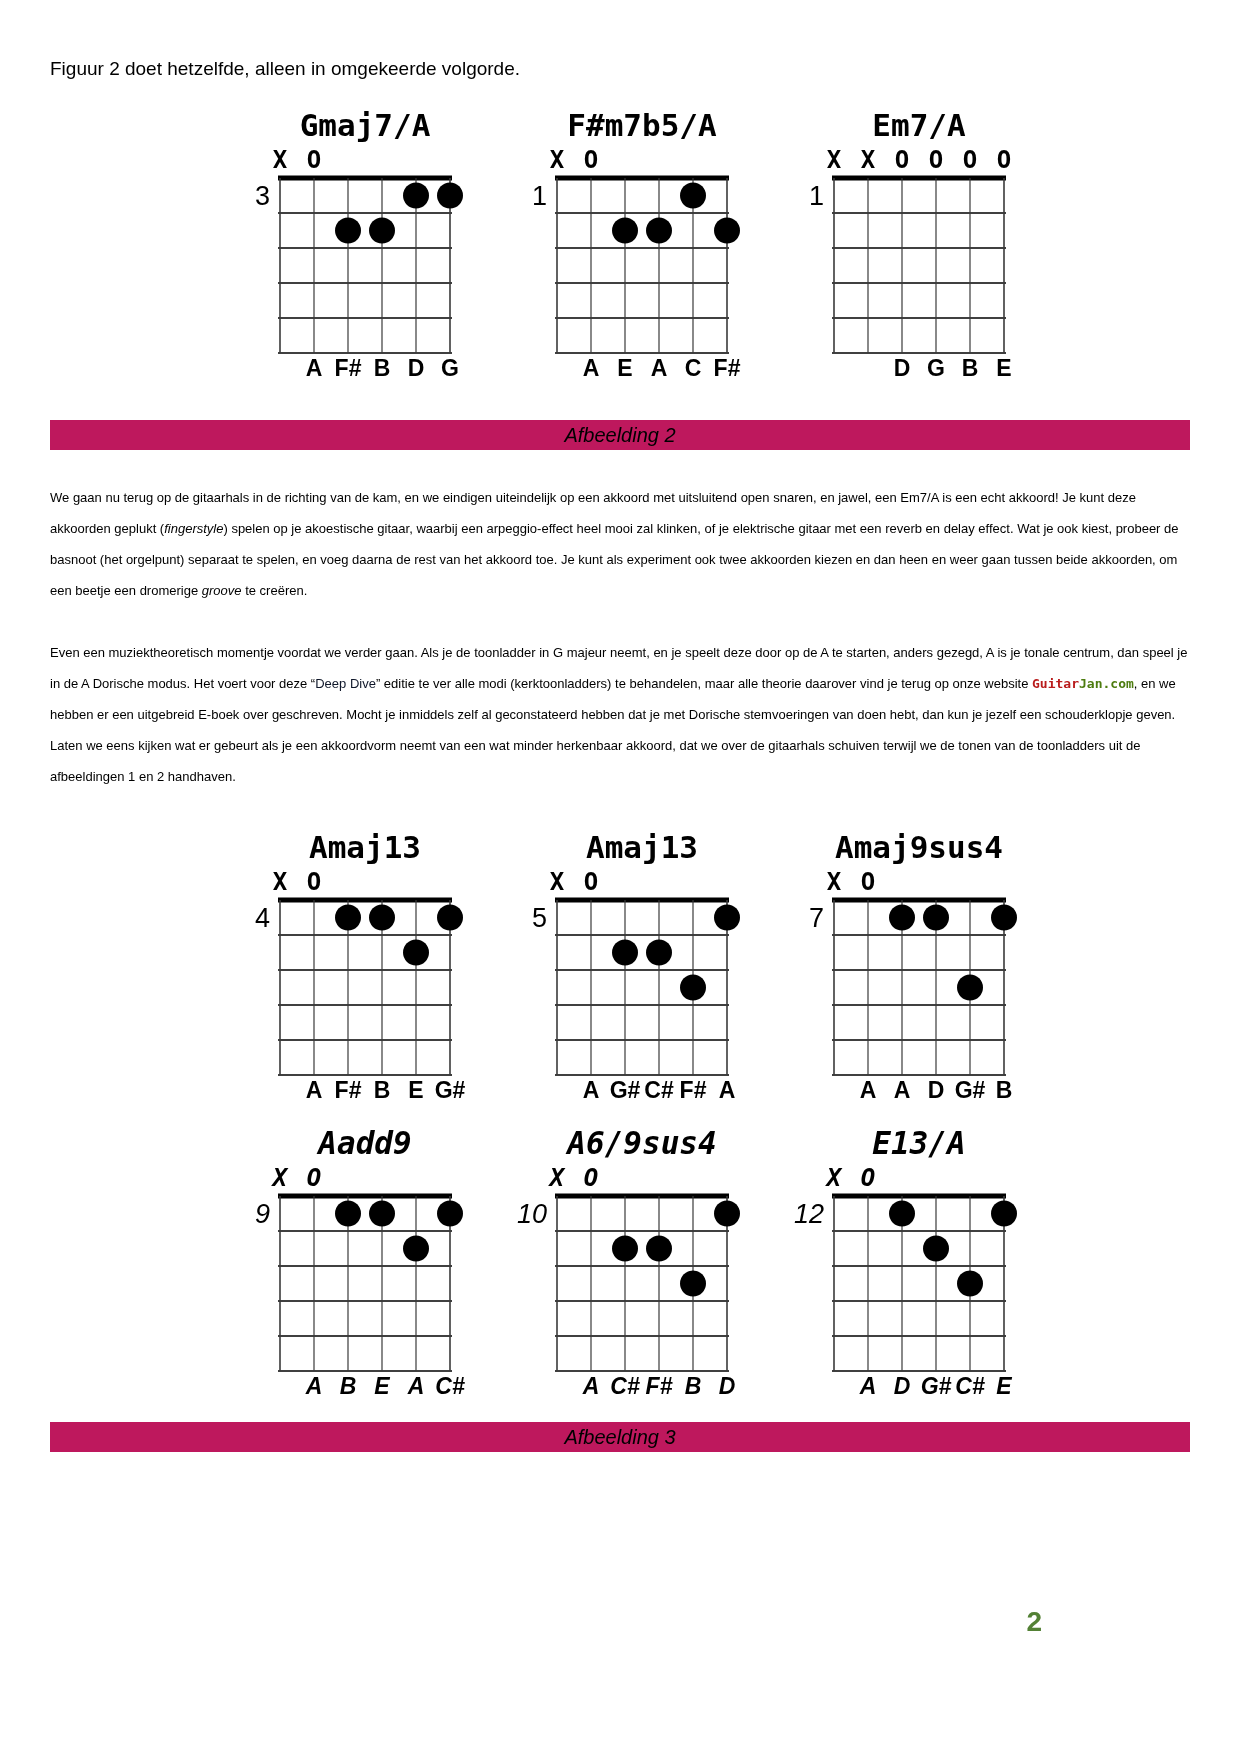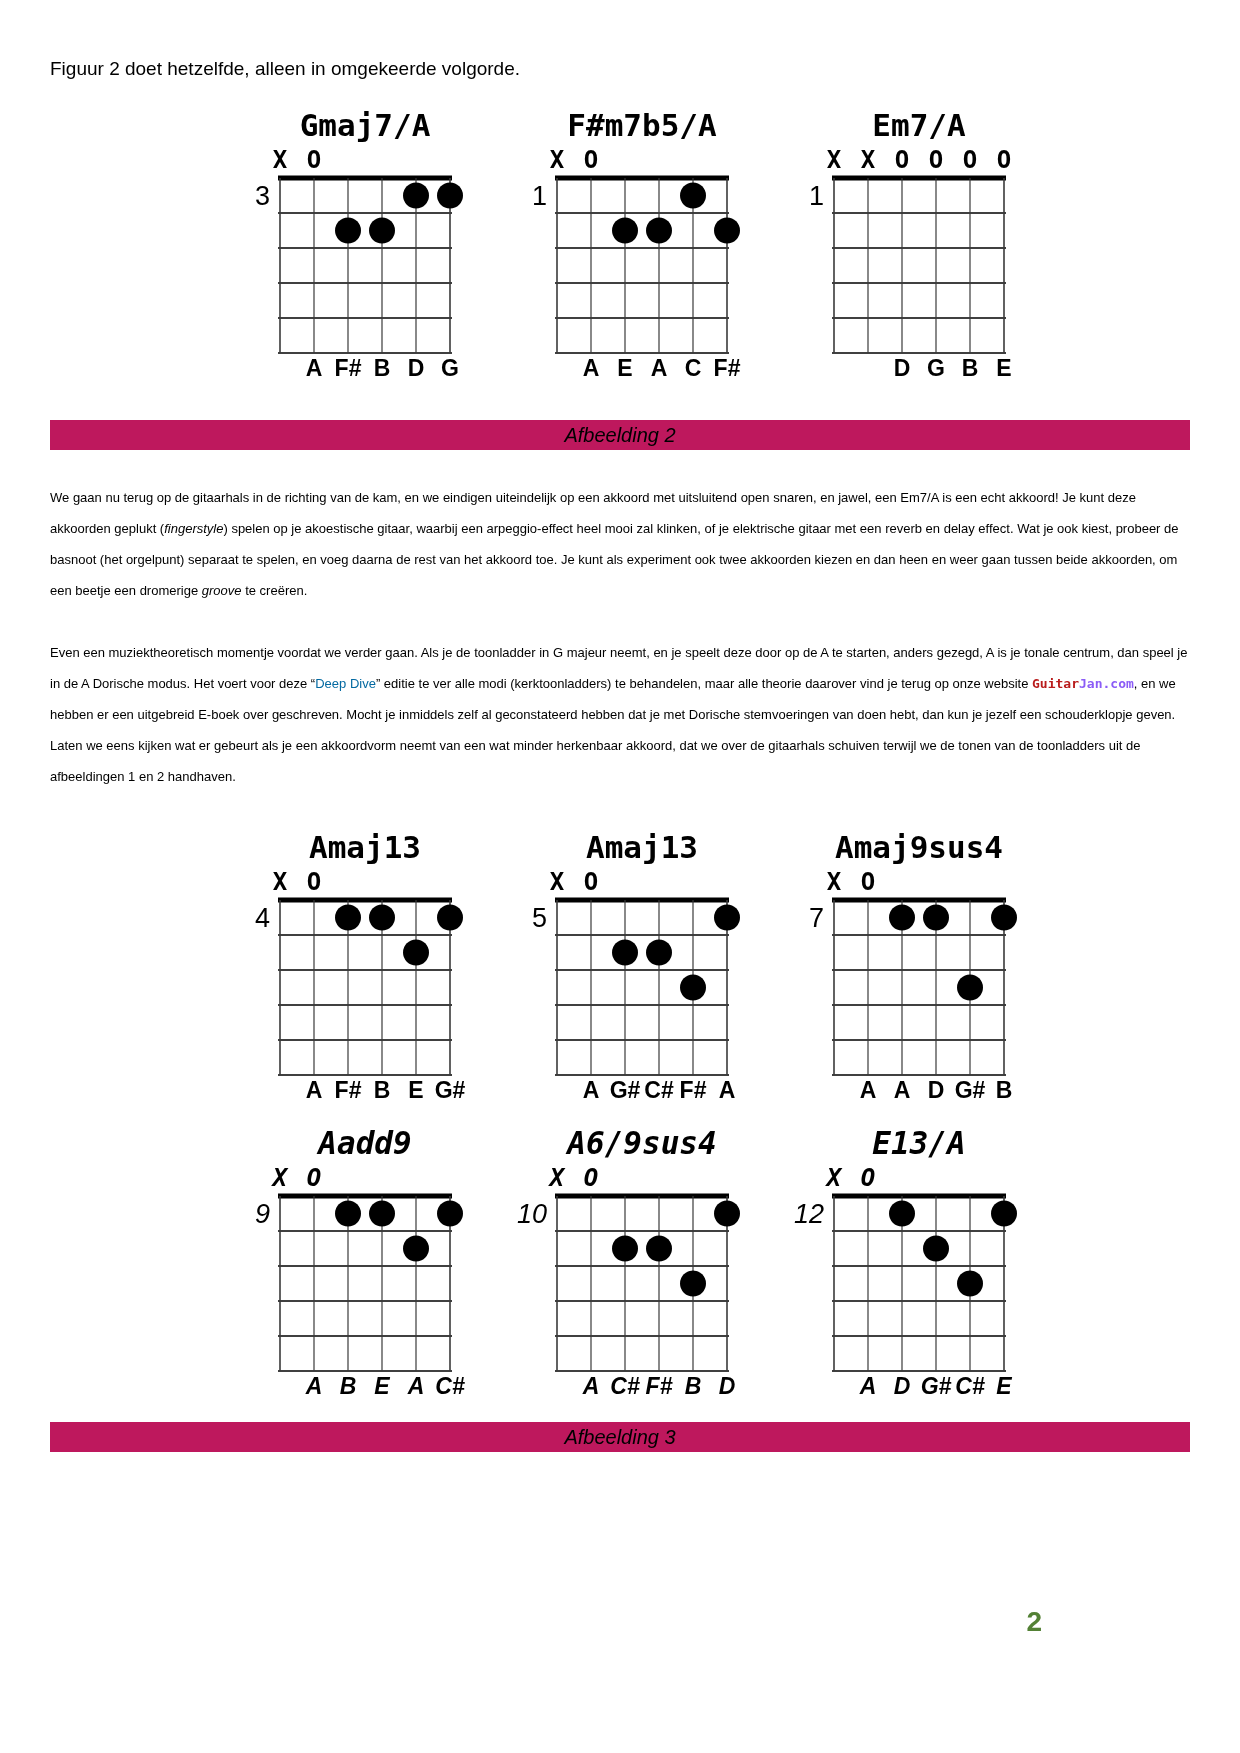--- a/index.html
+++ b/index.html
@@ -19,23 +19,23 @@
     margin-top:30px;height:30px;background:#be185d;
     display:flex;align-items:center;justify-content:center;
   }
   .caption-bar.second{margin-top:14px;}
   .caption-text{font-style:italic;font-size:20px;}
   .paras{margin-top:32px;}
   .para{font-size:13px;line-height:31px;text-align:left;}
   .para + .para{margin-top:31px;}
   .seg-n{}
   .seg-i{font-style:italic;}
-  .seg-red{color:#0369a1;}
+  .seg-red{color:#0f172a;}
   .seg-gred{color:#b91c1c;font-family:"DejaVu Sans Mono",monospace;font-weight:bold;}
-  .seg-gblk{color:#8b5cf6;font-family:"DejaVu Sans Mono",monospace;font-weight:bold;}
+  .seg-gblk{color:#4d7c0f;font-family:"DejaVu Sans Mono",monospace;font-weight:bold;}
   .page-number{
     position:absolute;top:1606px;right:198px;
     color:#538135;font-size:28px;font-weight:bold;
   }
   
   .c-title{font-family:"DejaVu Sans Mono",monospace;font-weight:bold;font-size:31px;}
   .c-marker{font-family:"DejaVu Sans Mono",monospace;font-weight:600;font-size:24px;}
   .c-fret{font-family:"Liberation Sans",sans-serif;font-size:27px;}
   .c-note{font-family:"Liberation Sans",sans-serif;font-weight:bold;font-size:23px;}
 </style>

